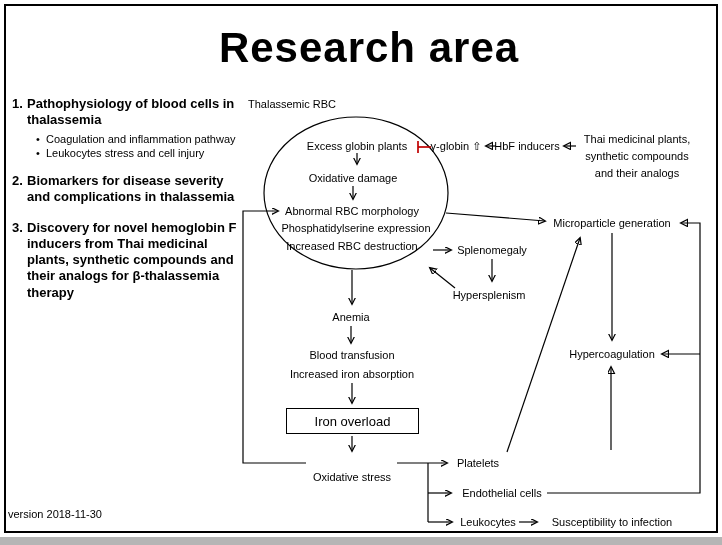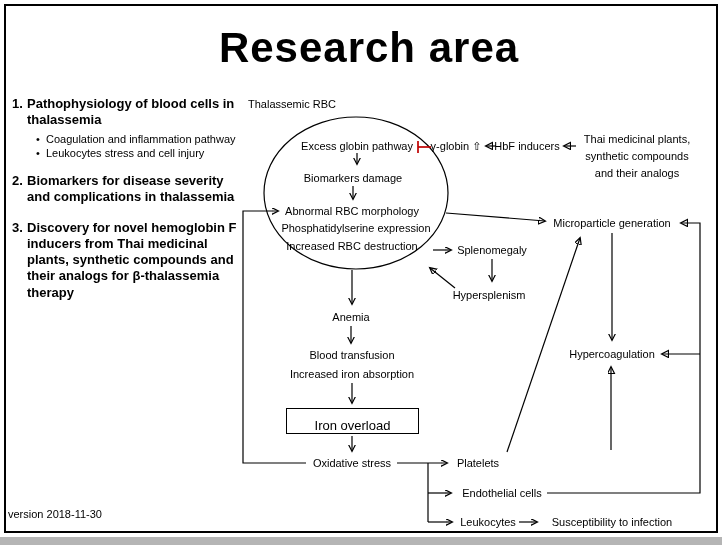--- a/index.html
+++ b/index.html
@@ -32,21 +32,21 @@
     position:absolute; transform:translate(-50%,-50%);
     font-size:11px; white-space:nowrap; line-height:1.1;
   }
   .thai-block {
     position:absolute; left:637px; top:122px; transform:translateX(-50%);
     font-size:11px; text-align:center; line-height:17px; white-space:nowrap;margin-top:9px;
   }
   .iron-box {
     position:absolute; left:286px; top:408px; width:133px; height:26px;
     border:1.3px solid #000; box-sizing:border-box;
-    display:flex; align-items:flex-end; justify-content:center;
+    display:flex; align-items:center; justify-content:center;
     font-size:13px;
   }
   svg.overlay { position:absolute; left:0; top:0; pointer-events:none; }
   svg.overlay line, svg.overlay path, svg.overlay ellipse {
     stroke:#000; stroke-width:1.2; fill:none;
   }
   svg.overlay .inhib { stroke:var(--inhib-red,#c00000); stroke-width:1.7; }
 </style>
 </head>
 <body>
@@ -72,46 +72,46 @@
     </div>
     <div class="lp-item">
       <span class="lp-num">3.</span>
       <span class="lp-text">Discovery for novel hemoglobin F inducers from Thai medicinal plants, synthetic compounds and their analogs for β-thalassemia therapy</span>
     </div>
   </div>
 
   <div class="version">version 2018-11-30</div>
 
   <div class="dlabel" style="left:292px;top:104px">Thalassemic RBC</div>
-  <div class="dlabel" style="left:357px;top:146px">Excess globin pathway</div>
+  <div class="dlabel" style="left:357px;top:146px">Excess globin plants</div>
   <div class="dlabel" style="left:456px;top:146px">γ-globin ⇧</div>
   <div class="dlabel" style="left:527px;top:146px">HbF inducers</div>
 
   <div class="thai-block">
     <div>Thai medicinal plants,</div>
     <div>synthetic compounds</div>
     <div>and their analogs</div>
   </div>
 
-  <div class="dlabel" style="left:353px;top:178px">Biomarkers damage</div>
+  <div class="dlabel" style="left:353px;top:178px">Oxidative damage</div>
   <div class="dlabel" style="left:352px;top:211px">Abnormal RBC morphology</div>
   <div class="dlabel" style="left:356px;top:228px">Phosphatidylserine expression</div>
   <div class="dlabel" style="left:352px;top:246px">Increased RBC destruction</div>
   <div class="dlabel" style="left:492px;top:250px">Splenomegaly</div>
   <div class="dlabel" style="left:489px;top:295px">Hypersplenism</div>
   <div class="dlabel" style="left:612px;top:223px">Microparticle generation</div>
   <div class="dlabel" style="left:351px;top:317px">Anemia</div>
   <div class="dlabel" style="left:352px;top:355px">Blood transfusion</div>
   <div class="dlabel" style="left:352px;top:374px">Increased iron absorption</div>
 
   <div class="iron-box">
     <span>Iron overload</span>
   </div>
 
-  <div class="dlabel" style="left:352px;top:463px">Oxidative stress</div>
+  <div class="dlabel" style="left:352px;top:477px">Oxidative stress</div>
   <div class="dlabel" style="left:612px;top:354px">Hypercoagulation</div>
   <div class="dlabel" style="left:478px;top:463px">Platelets</div>
   <div class="dlabel" style="left:502px;top:493px">Endothelial cells</div>
   <div class="dlabel" style="left:488px;top:522px">Leukocytes</div>
   <div class="dlabel" style="left:612px;top:522px">Susceptibility to infection</div>
 
   <svg class="overlay" width="722" height="545">
     <defs>
       <marker id="ah" markerUnits="userSpaceOnUse" markerWidth="9" markerHeight="9" refX="6.5" refY="3.5" orient="auto">
         <path d="M0,0 L7,3.5 L0,7 Z" fill="#000" stroke="none"></path>

